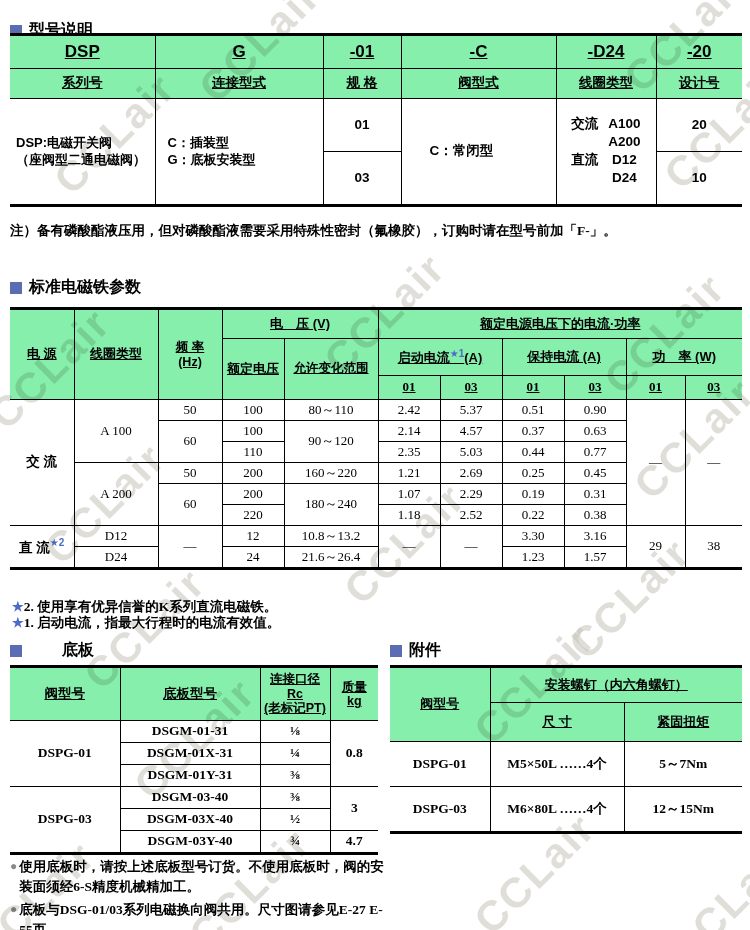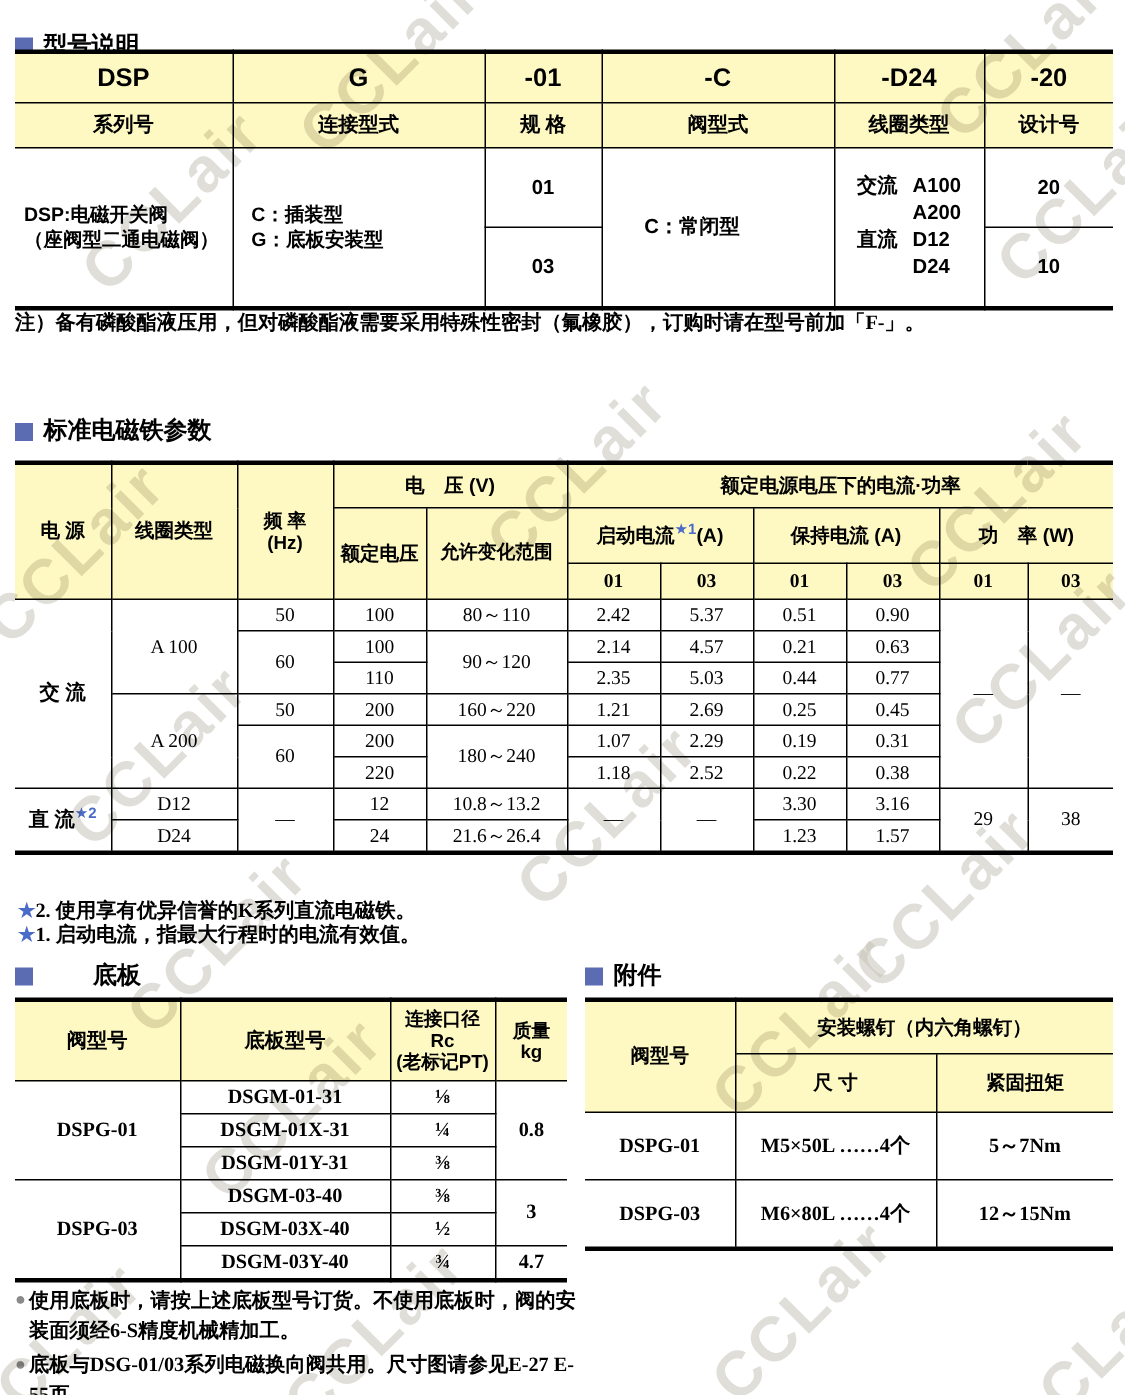--- a/index.html
+++ b/index.html
@@ -17,34 +17,34 @@
              font-family:"Liberation Sans","DejaVu Sans",sans-serif;font-weight:bold;
              font-size:16px;color:#000;}
   .bullet{width:12px;height:12px;background:#5c6cb2;display:inline-block;flex:0 0 auto;}
 
   
   table.t{position:absolute;border-collapse:collapse;table-layout:fixed;
           border-left:hidden;border-right:hidden;
           border-top:3px solid #000;border-bottom:3px solid #000;}
   table.t td{border:1px solid #000;text-align:center;vertical-align:middle;padding:0 2px;
              font-size:13px;line-height:1.25;}
-  tr.hdr td{background:#fef9c3;font-family:"Liberation Sans","DejaVu Sans",sans-serif;font-weight:bold;}
+  tr.hdr td{background:#86efac;font-family:"Liberation Sans","DejaVu Sans",sans-serif;font-weight:bold;text-decoration:underline;}
   .hsep td{border-bottom:3px solid #000;}
   .gsep td{border-top:2.5px solid #000;}
   .dsep td{border-top:3px solid #000;}
 
   
   .t1 td{font-family:"Liberation Sans","DejaVu Sans",sans-serif;font-weight:bold;}
   .t1 .code{font-size:17px;height:32px;}
   .t1 .lab{font-size:13.5px;height:29px;}
   .t1 .half{height:52px;font-size:13.5px;}
   .t1 .al{text-align:left;padding-left:6px;font-size:13px;}
   .coil{display:inline-grid;grid-template-columns:auto auto;column-gap:10px;row-gap:1px;
         text-align:left;font-size:13.5px;}
-  .coil span{display:block;}
+  .coil span{display:block;text-align:center;}
 
   
   .t2 td{font-size:12.5px;}
   .t2 tr.hdr td{font-size:13px;}
   .t2 .h1{height:30px;}
   .t2 .h2 td{height:36px;}
   .t2 .h3 td{height:23px;font-family:"Liberation Serif","DejaVu Serif",serif;font-weight:bold;font-size:12px;}
   .t2 .dr td{height:20px;}
   .t2 .cn{font-family:"Liberation Sans","DejaVu Sans",sans-serif;font-weight:bold;font-size:13.5px;}
   .star{color:#4a6bc8;font-size:11px;}
@@ -128,21 +128,21 @@
       </td>
       <td class="half">20</td>
     </tr>
     <tr>
       <td class="half">03</td>
       <td class="half">10</td>
     </tr>
   </tbody>
     </table>
 
-  <div class="note" style="left:10px;top:206px;">注）备有磷酸酯液压用，但对磷酸酯液需要采用特殊性密封（氟橡胶），订购时请在型号前加「F-」。</div>
+  <div class="note" style="left:10px;top:222px;">注）备有磷酸酯液压用，但对磷酸酯液需要采用特殊性密封（氟橡胶），订购时请在型号前加「F-」。</div>
 
   <div class="sec-title" style="left:10px;top:277px;">
     <span class="bullet"></span>
     <span>标准电磁铁参数</span>
   </div>
 
   <table class="t t2" style="left:10px;top:307px;width:732px;">
     <colgroup>
         <col style="width:64px">
         <col style="width:84px">
@@ -197,21 +197,21 @@
       <td>0.90</td>
       <td rowspan="6">—</td>
       <td rowspan="6">—</td>
     </tr>
     <tr class="dr">
       <td rowspan="2">60</td>
       <td>100</td>
       <td rowspan="2">90～120</td>
       <td>2.14</td>
       <td>4.57</td>
-      <td>0.21</td>
+      <td>0.37</td>
       <td>0.63</td>
     </tr>
     <tr class="dr">
       <td>110</td>
       <td>2.35</td>
       <td>5.03</td>
       <td>0.44</td>
       <td>0.77</td>
     </tr>
     <tr class="dr">

